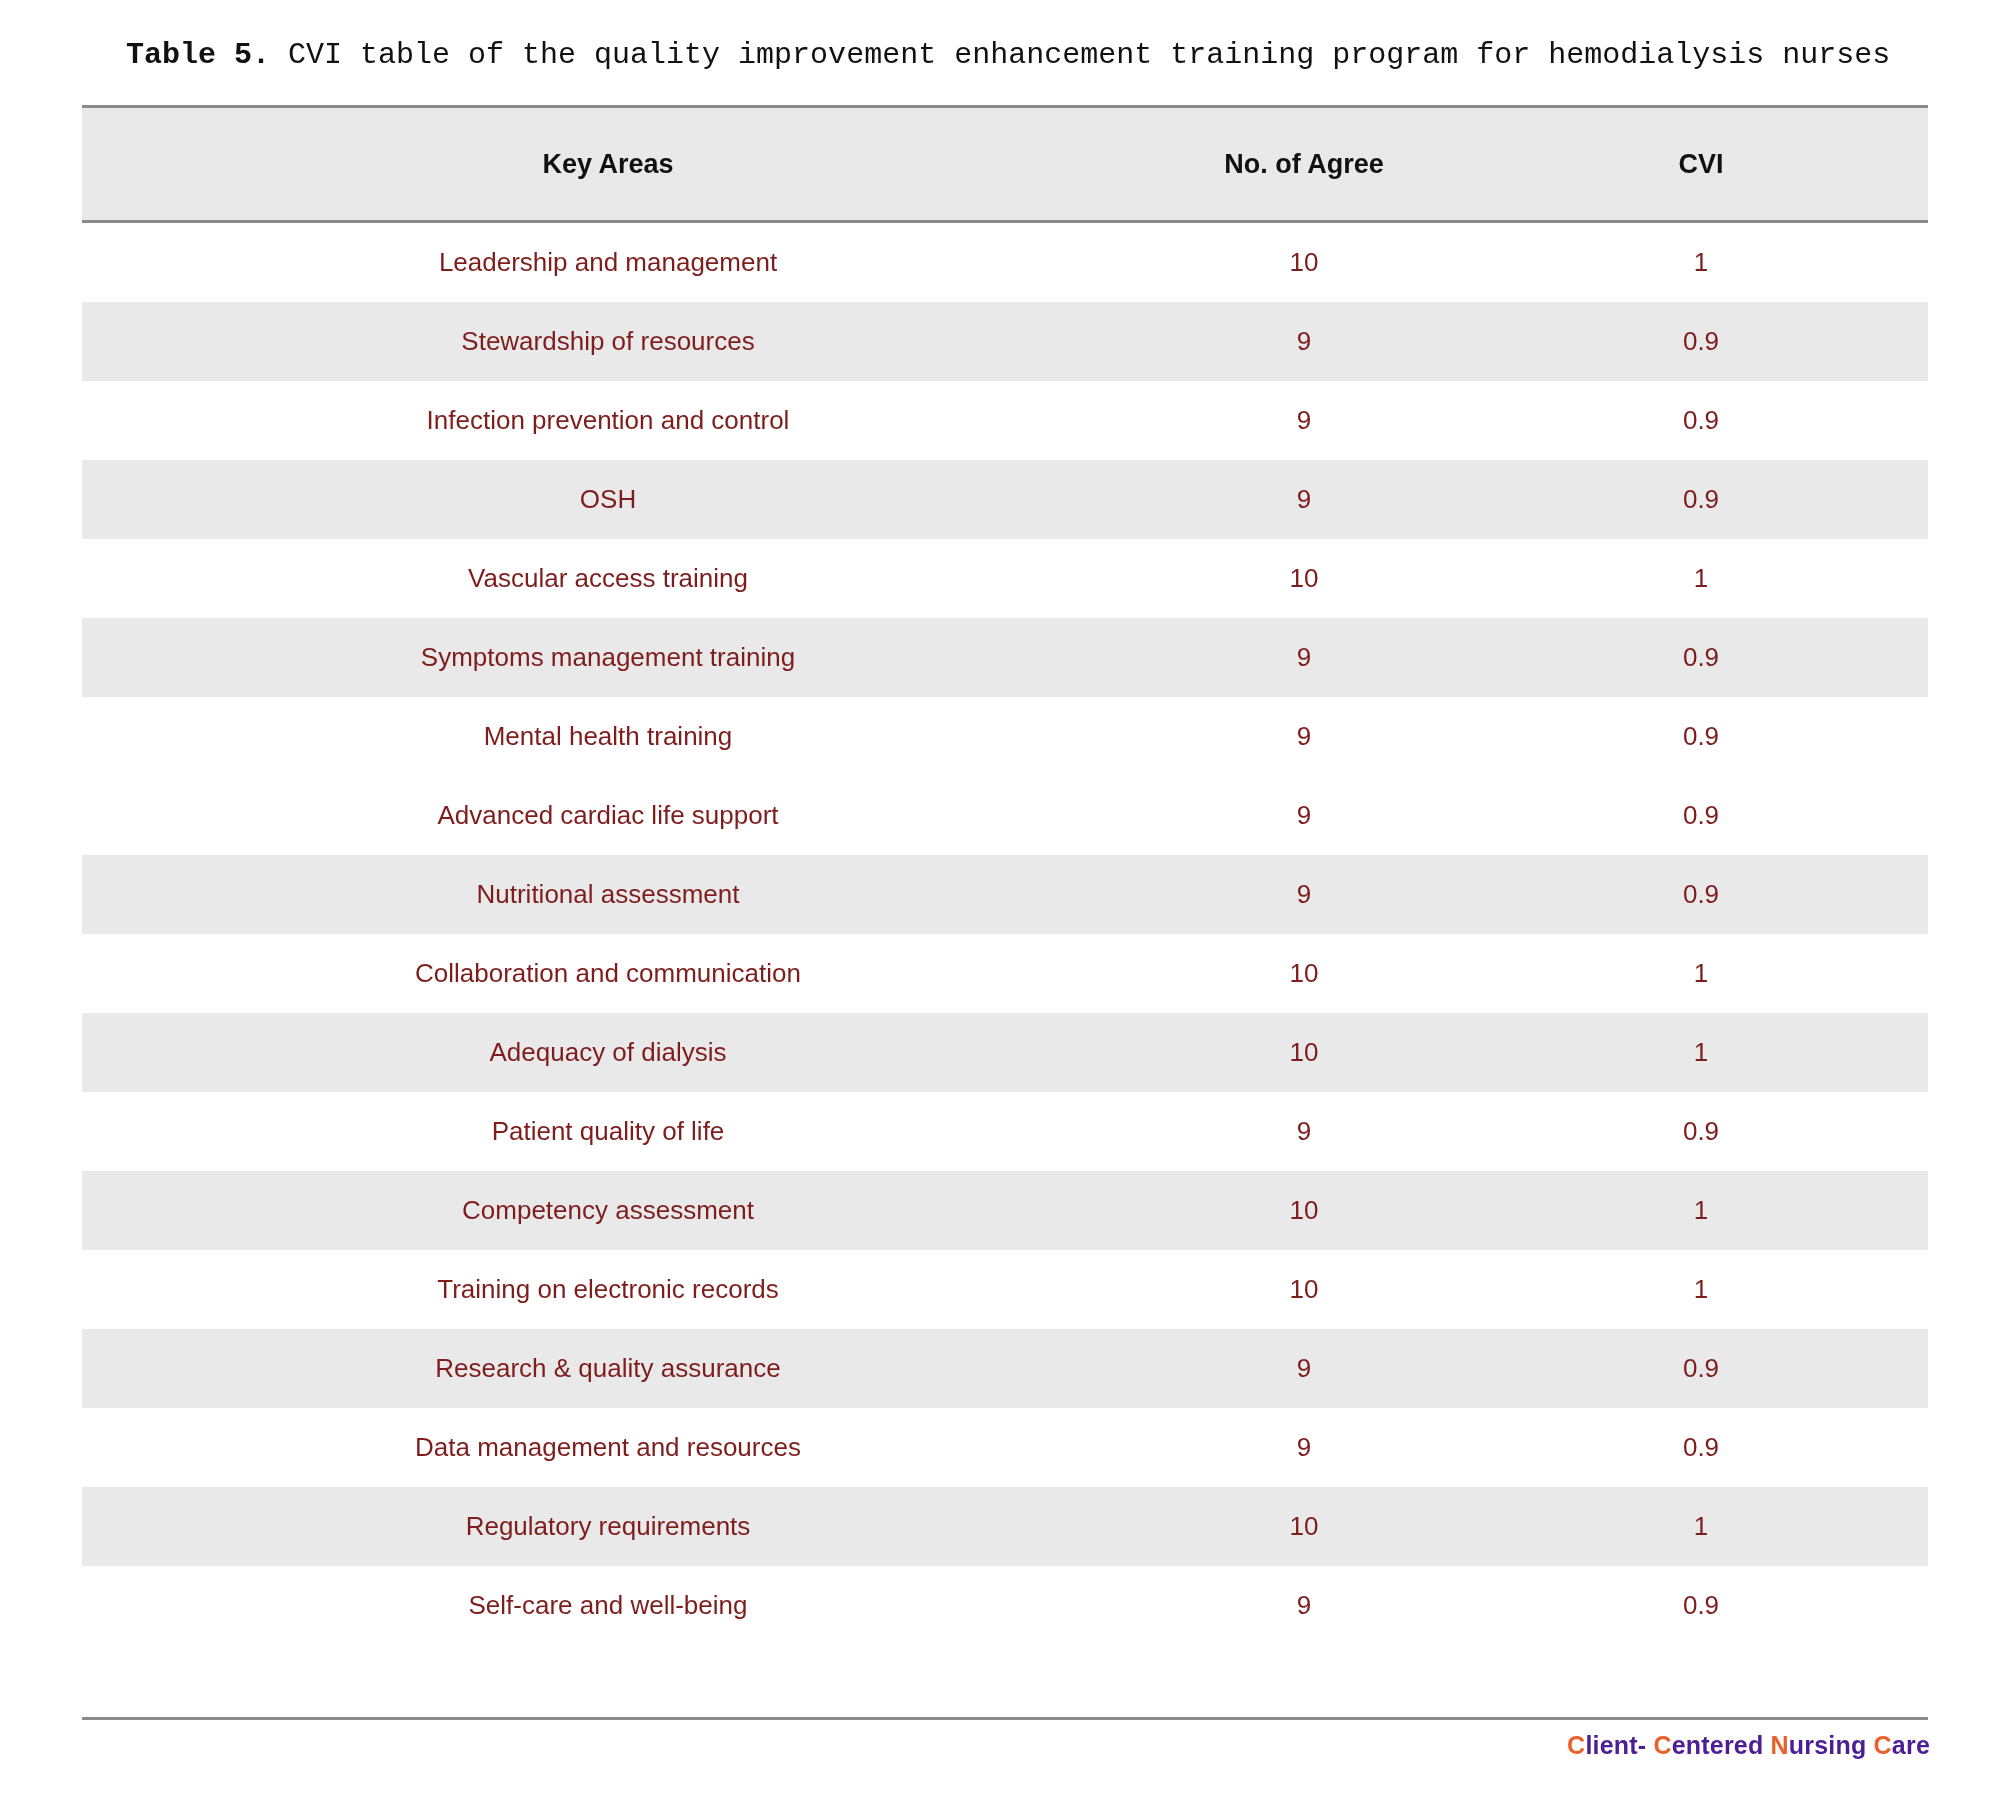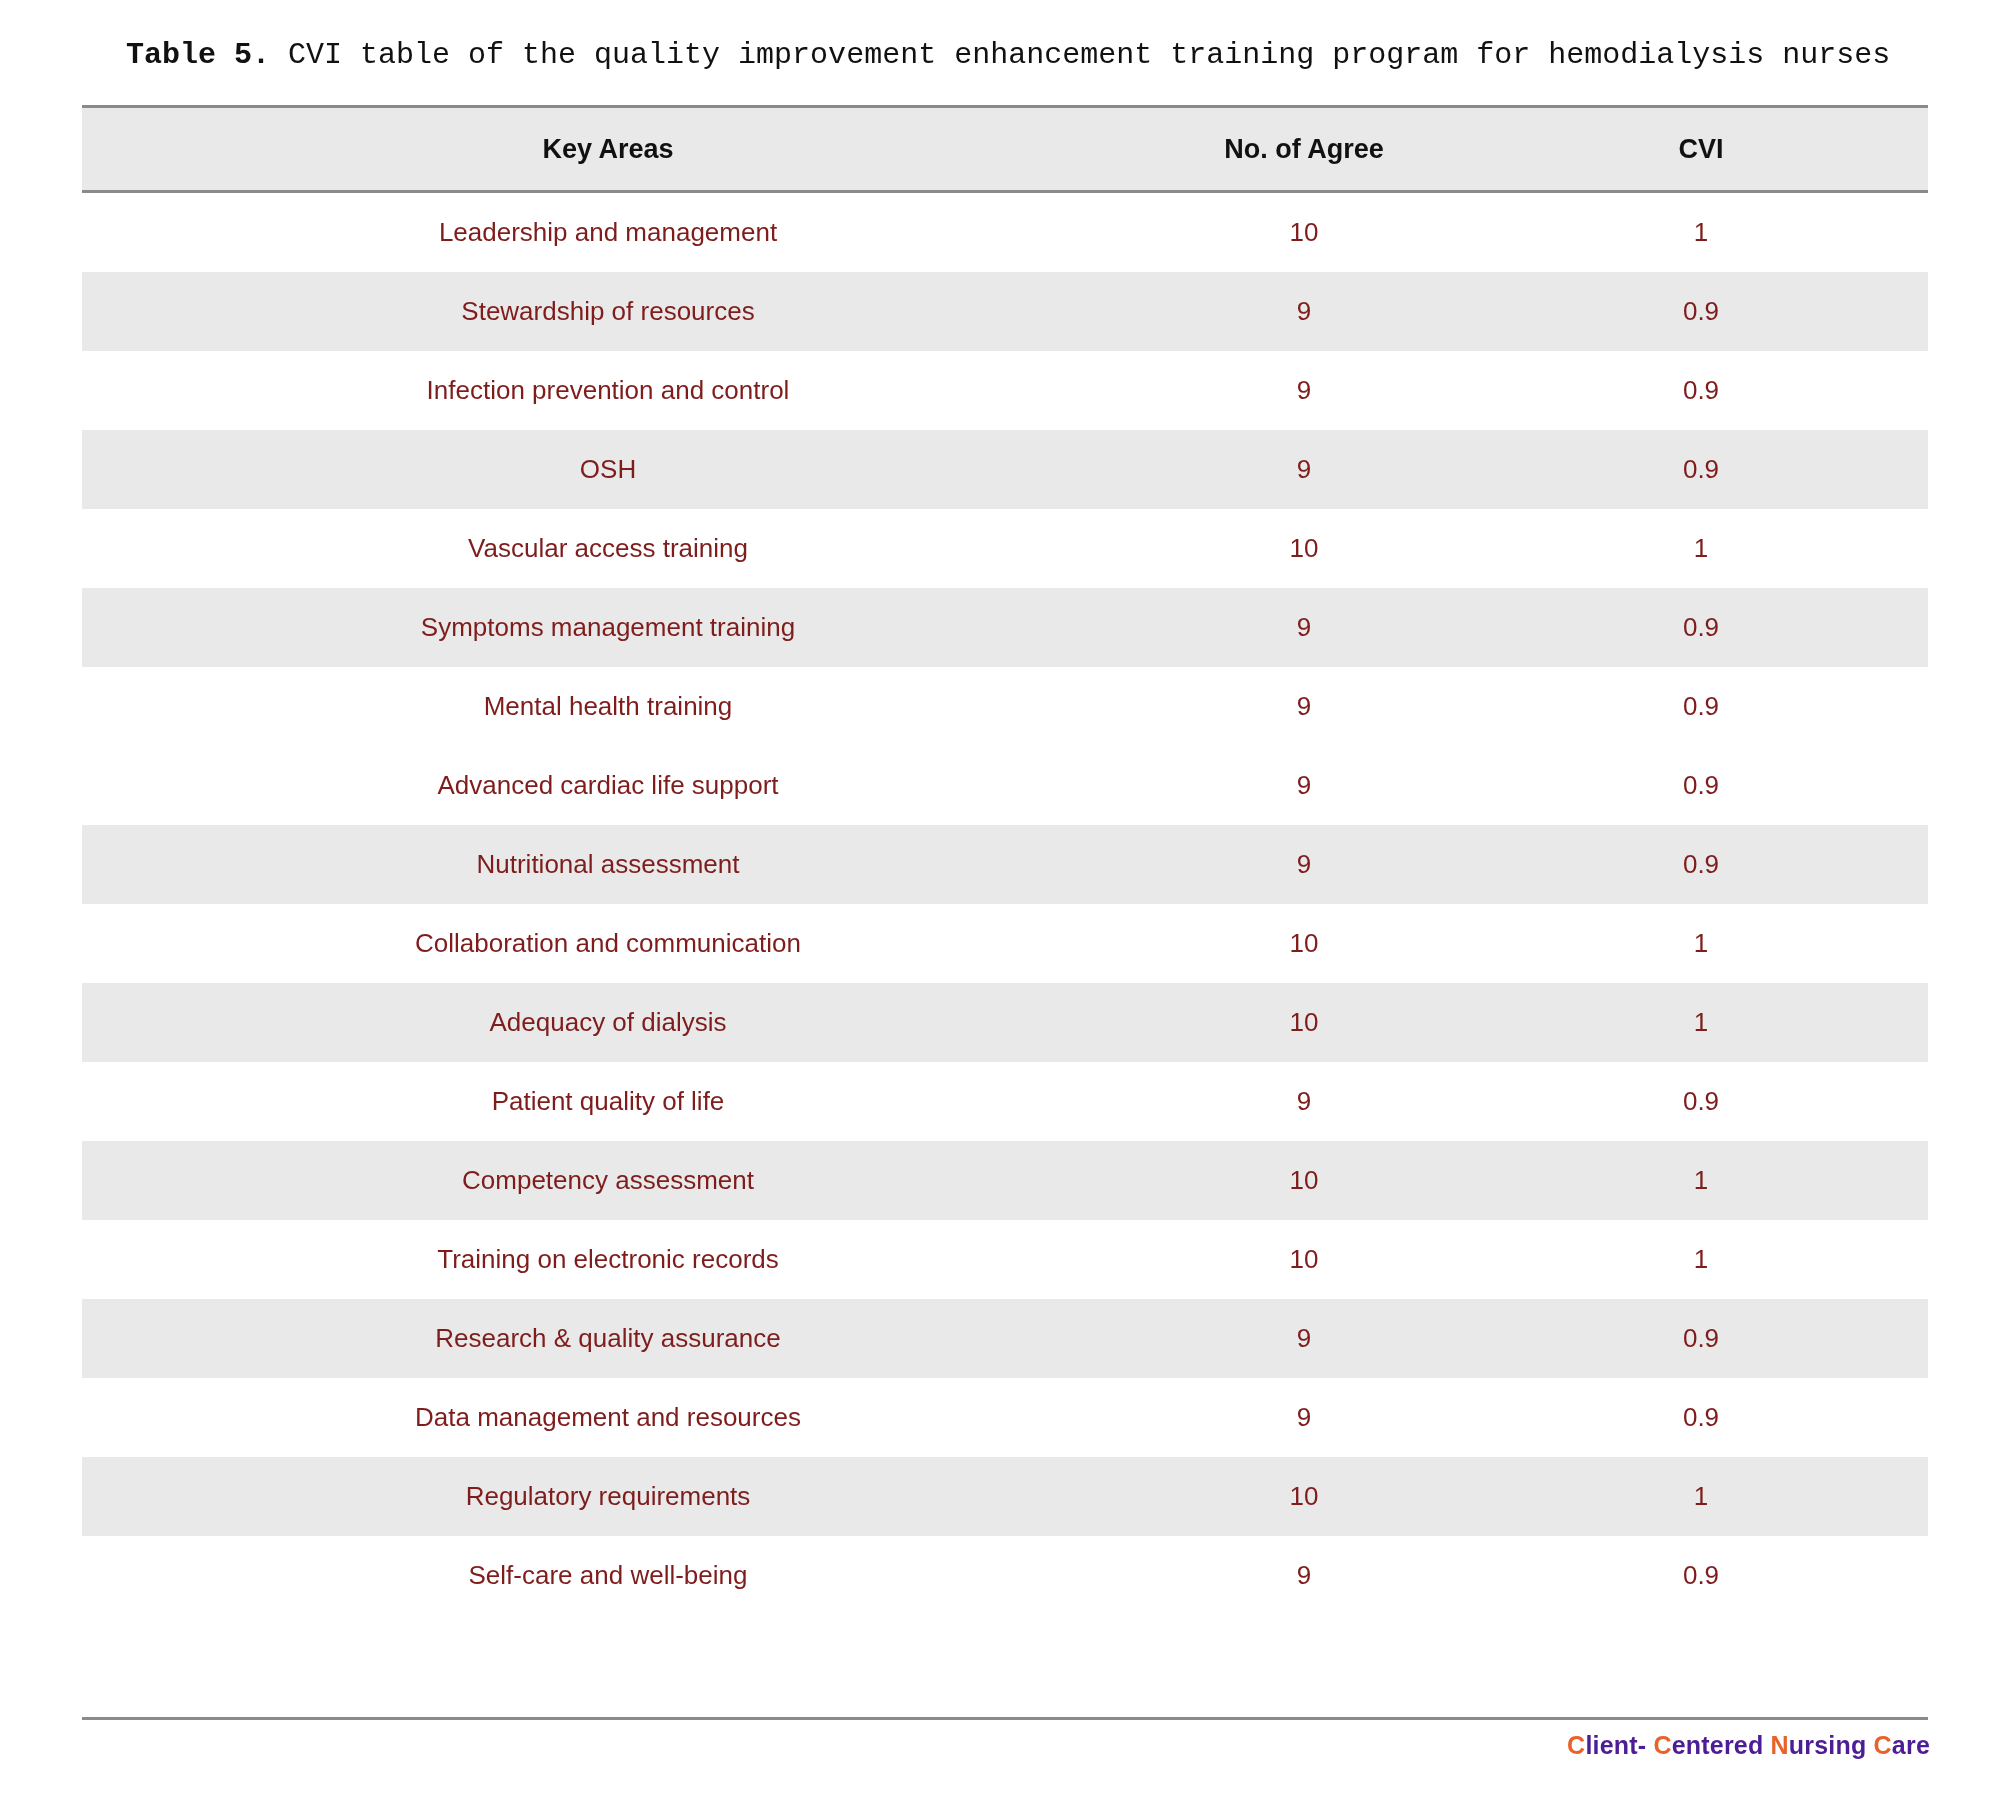--- a/index.html
+++ b/index.html
@@ -60,21 +60,21 @@
   thead tr.head-row {
     background: #e9e9e9;
   }
   thead th {
     height: 82px;
     font-size: 27px;
     font-weight: bold;
     color: #111111;
     text-align: center;
     vertical-align: middle;
-    padding: 0;
+    padding: 15px;
     border-top: 3px solid #8a8a8a;
     border-bottom: 3px solid #8a8a8a;
     font-family: "Liberation Sans", sans-serif;
   }
   tbody td {
     height: 79px;
     font-size: 26px;
     font-weight: normal;
     color: #7f1d1d;
     text-align: center;

